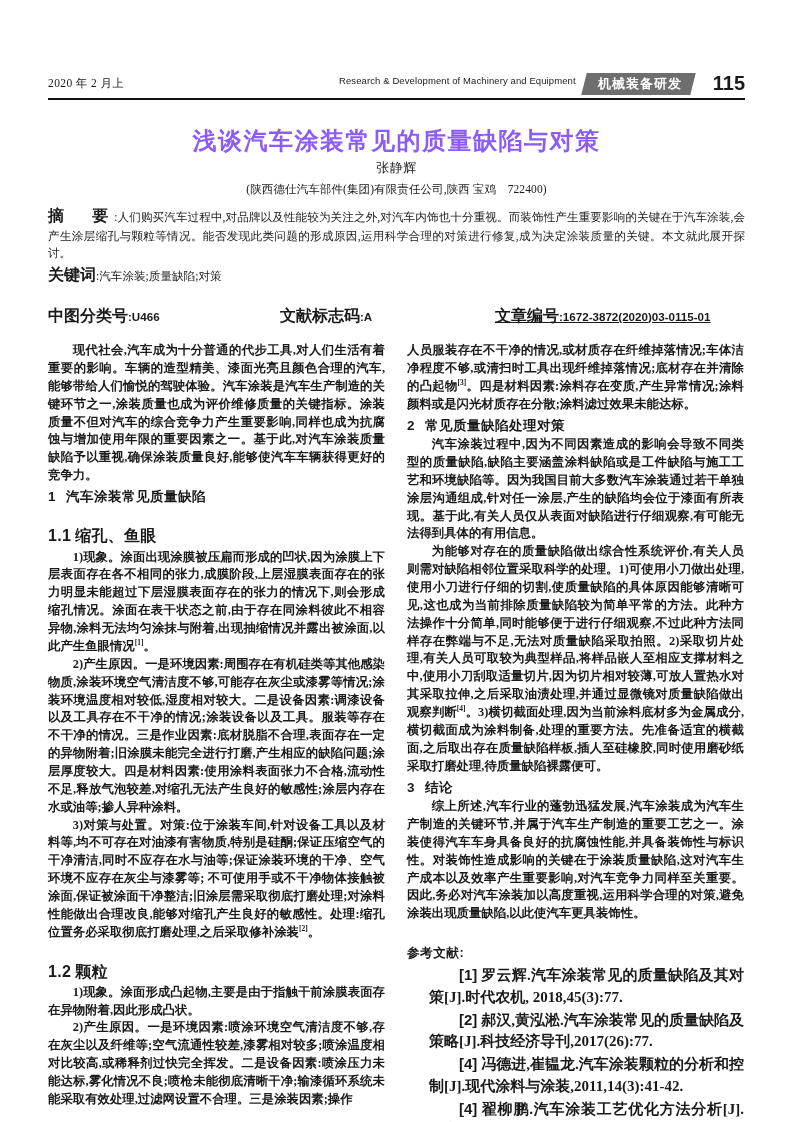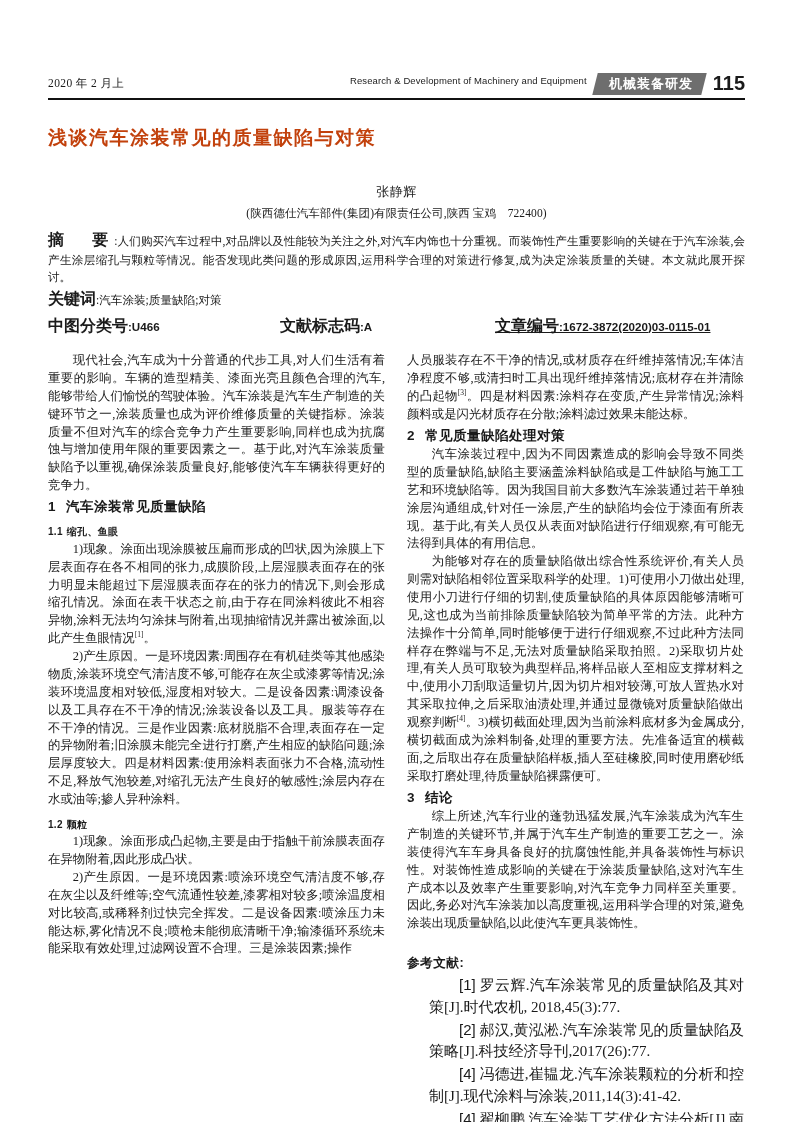--- a/index.html
+++ b/index.html
@@ -62,46 +62,47 @@
     font-family: "Liberation Sans", sans-serif;
     font-weight: bold;
     font-size: 13px;
     letter-spacing: 1px;
     padding: 3px 11px 3px 14px;
     transform: skewX(-14deg);
     line-height: 1.25;
   }
   .banner span { display: inline-block; transform: skewX(14deg); }
   .page-num {
-    margin-left: 9px;
+    margin-left: 20px;
     font-family: "Liberation Sans", sans-serif;
     font-size: 20px;
     font-weight: bold;
     color: #1a1a1a;
     line-height: 1;
     padding-bottom: 1px;
   }
   .header-rule {
     border-top: 2.2px solid #111;
     margin-top: 2px;
   }
 
   
   .title {
-    font-family: "Liberation Sans", sans-serif;
-    font-weight: bold;
-    font-size: 19px;
+    text-align: center;
+    font-family: "Liberation Sans", sans-serif;
+    font-weight: bold;
+    font-size: 24px;
     letter-spacing: 1.5px;
     margin-top: 25px;
-    color: #c2410c;
+    color: #8b5cf6;
   }
   .author {
     text-align: center;
     font-size: 13px;
-    margin-top: 32px;
+    margin-top: 2px;
     letter-spacing: .5px;
   }
   .affiliation {
     text-align: center;
     font-size: 11.5px;
     margin-top: 5px;
     letter-spacing: .1px;
   }
 
   
@@ -117,21 +118,21 @@
     font-weight: bold;
     font-size: 16px;
   }
   .ab-label-sp { letter-spacing: 6px; }
   .keywords {
     margin-top: 1px;
     font-size: 11.6px;
     line-height: 1.5;
   }
   .meta-row {
-    margin-top: 2px;
+    margin-top: 16px;
     display: flex;
     font-size: 11.6px;
     line-height: 1.6;
   }
   .meta-a { width: 232px; }
   .meta-b { width: 215px; }
   .meta-c { flex: 1; text-decoration: underline; }
   .meta-val { font-family: "Liberation Sans", sans-serif; font-weight: bold; }
 
   
@@ -143,35 +144,36 @@
   .col {
     width: 337px;
     font-size: 12.4px;
     line-height: 1.44;
     text-align: justify;
     text-justify: inter-ideograph;
   }
   .col p {
     margin: 0;
     text-indent: 2em;
+    font-weight: bold;
   }
   .col p.noind { text-indent: 0; }
   h2.sec {
     font-family: "Liberation Sans", sans-serif;
     font-weight: bold;
     font-size: 13.5px;
     margin: 2px 0 1px 0;
     letter-spacing: .5px;
   }
   h2.sec .num { margin-right: 10px; }
   h3.sub {
     font-family: "Liberation Sans", sans-serif;
     font-weight: bold;
-    font-size: 10px;
-    margin: 9px 0 1px 0;
+    font-size: 16px;
+    margin: 18px 0 1px 0;
     letter-spacing: .3px;
   }
   h3.sub .num { margin-right: 4px; }
   sup { font-size: 7.5px; vertical-align: super; }
 
   
   .footnote {
     margin-top: 6px;
     width: 320px;
   }
@@ -260,20 +262,21 @@
       </h2>
 
       <h3 class="sub">
         <span class="num">1.1</span><span>缩孔、鱼眼</span>
       </h3>
 
       <p><span>1)现象。涂面出现涂膜被压扁而形成的凹状,因为涂膜上下层表面存在各不相同的张力,成膜阶段,上层湿膜表面存在的张力明显未能超过下层湿膜表面存在的张力的情况下,则会形成缩孔情况。涂面在表干状态之前,由于存在同涂料彼此不相容异物,涂料无法均匀涂抹与附着,出现抽缩情况并露出被涂面,以此产生鱼眼情况</span><sup>[1]</sup><span>。</span></p>
 
       <p>2)产生原因。一是环境因素:周围存在有机硅类等其他感染物质,涂装环境空气清洁度不够,可能存在灰尘或漆雾等情况;涂装环境温度相对较低,湿度相对较大。二是设备因素:调漆设备以及工具存在不干净的情况;涂装设备以及工具。服装等存在不干净的情况。三是作业因素:底材脱脂不合理,表面存在一定的异物附着;旧涂膜未能完全进行打磨,产生相应的缺陷问题;涂层厚度较大。四是材料因素:使用涂料表面张力不合格,流动性不足,释放气泡较差,对缩孔无法产生良好的敏感性;涂层内存在水或油等;掺人异种涂料。</p>
 
+      <p><span>3)对策与处置。对策:位于涂装车间,针对设备工具以及材料等,均不可存在对油漆有害物质,特别是硅酮;保证压缩空气的干净清洁,同时不应存在水与油等;保证涂装环境的干净、空气环境不应存在灰尘与漆雾等; 不可使用手或不干净物体接触被涂面,保证被涂面干净整洁;旧涂层需采取彻底打磨处理;对涂料性能做出合理改良,能够对缩孔产生良好的敏感性。处理:缩孔位置务必采取彻底打磨处理,之后采取修补涂装</span><sup>[2]</sup><span>。</span></p>
 
       <h3 class="sub">
         <span class="num">1.2</span><span>颗粒</span>
       </h3>
 
       <p>1)现象。涂面形成凸起物,主要是由于指触干前涂膜表面存在异物附着,因此形成凸状。</p>
       <p>2)产生原因。一是环境因素:喷涂环境空气清洁度不够,存在灰尘以及纤维等;空气流通性较差,漆雾相对较多;喷涂温度相对比较高,或稀释剂过快完全挥发。二是设备因素:喷涂压力未能达标,雾化情况不良;喷枪未能彻底清晰干净;输漆循环系统未能采取有效处理,过滤网设置不合理。三是涂装因素;操作</p>
 
 
     </div>

